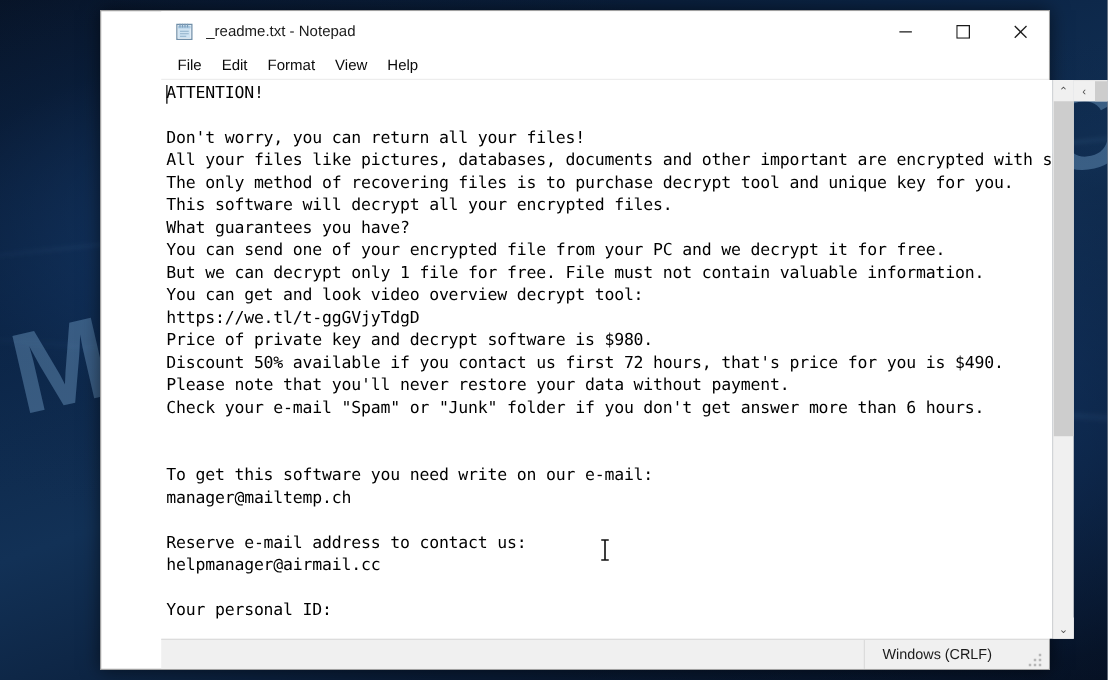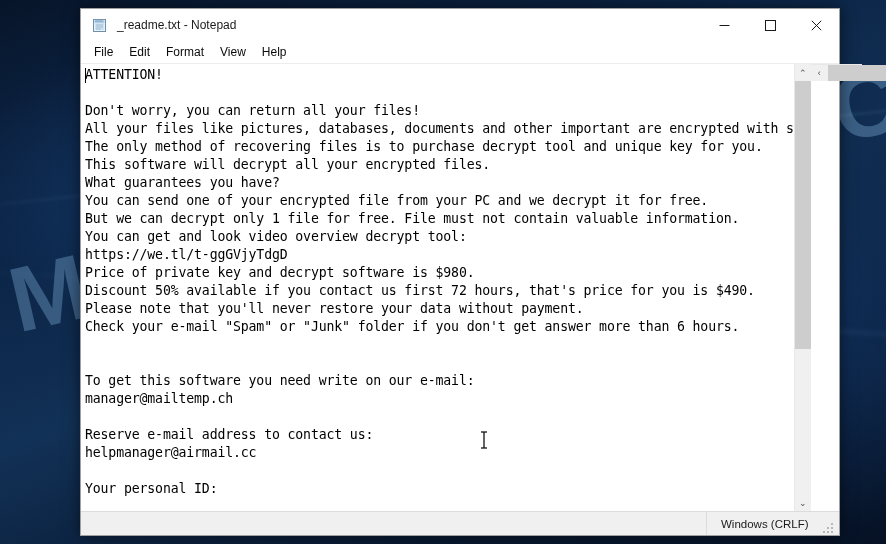--- a/index.html
+++ b/index.html
@@ -70,20 +70,21 @@
     position: absolute;
     left: 80px;
     top: 8px;
     width: 760px;
     height: 528px;
     background: #ffffff;
     border: 1px solid #a0a0a0;
     box-shadow: 0 0 14px rgba(0,0,0,0.55);
     display: flex;
     flex-direction: column;
+    padding-left: 48px;
   }
 
   
   #title-bar {
     height: 32px;
     background: #ffffff;
     display: flex;
     align-items: center;
     flex: 0 0 auto;
   }
@@ -242,20 +243,21 @@
   #status-bar {
     height: 24px;
     flex: 0 0 auto;
     background: #f0f0f0;
     border-top: 1px solid #dcdcdc;
     display: flex;
     align-items: stretch;
     font-size: 11.5px;
     color: #1a1a1a;
     position: relative;
+    gap: 15px;
   }
   #status-spacer { flex: 1 1 auto; }
   .status-cell {
     display: flex;
     align-items: center;
     border-left: 1px solid #dcdcdc;
     padding-left: 14px;
     flex: 0 0 auto;
   }
   #status-encoding { width: 115px; }

